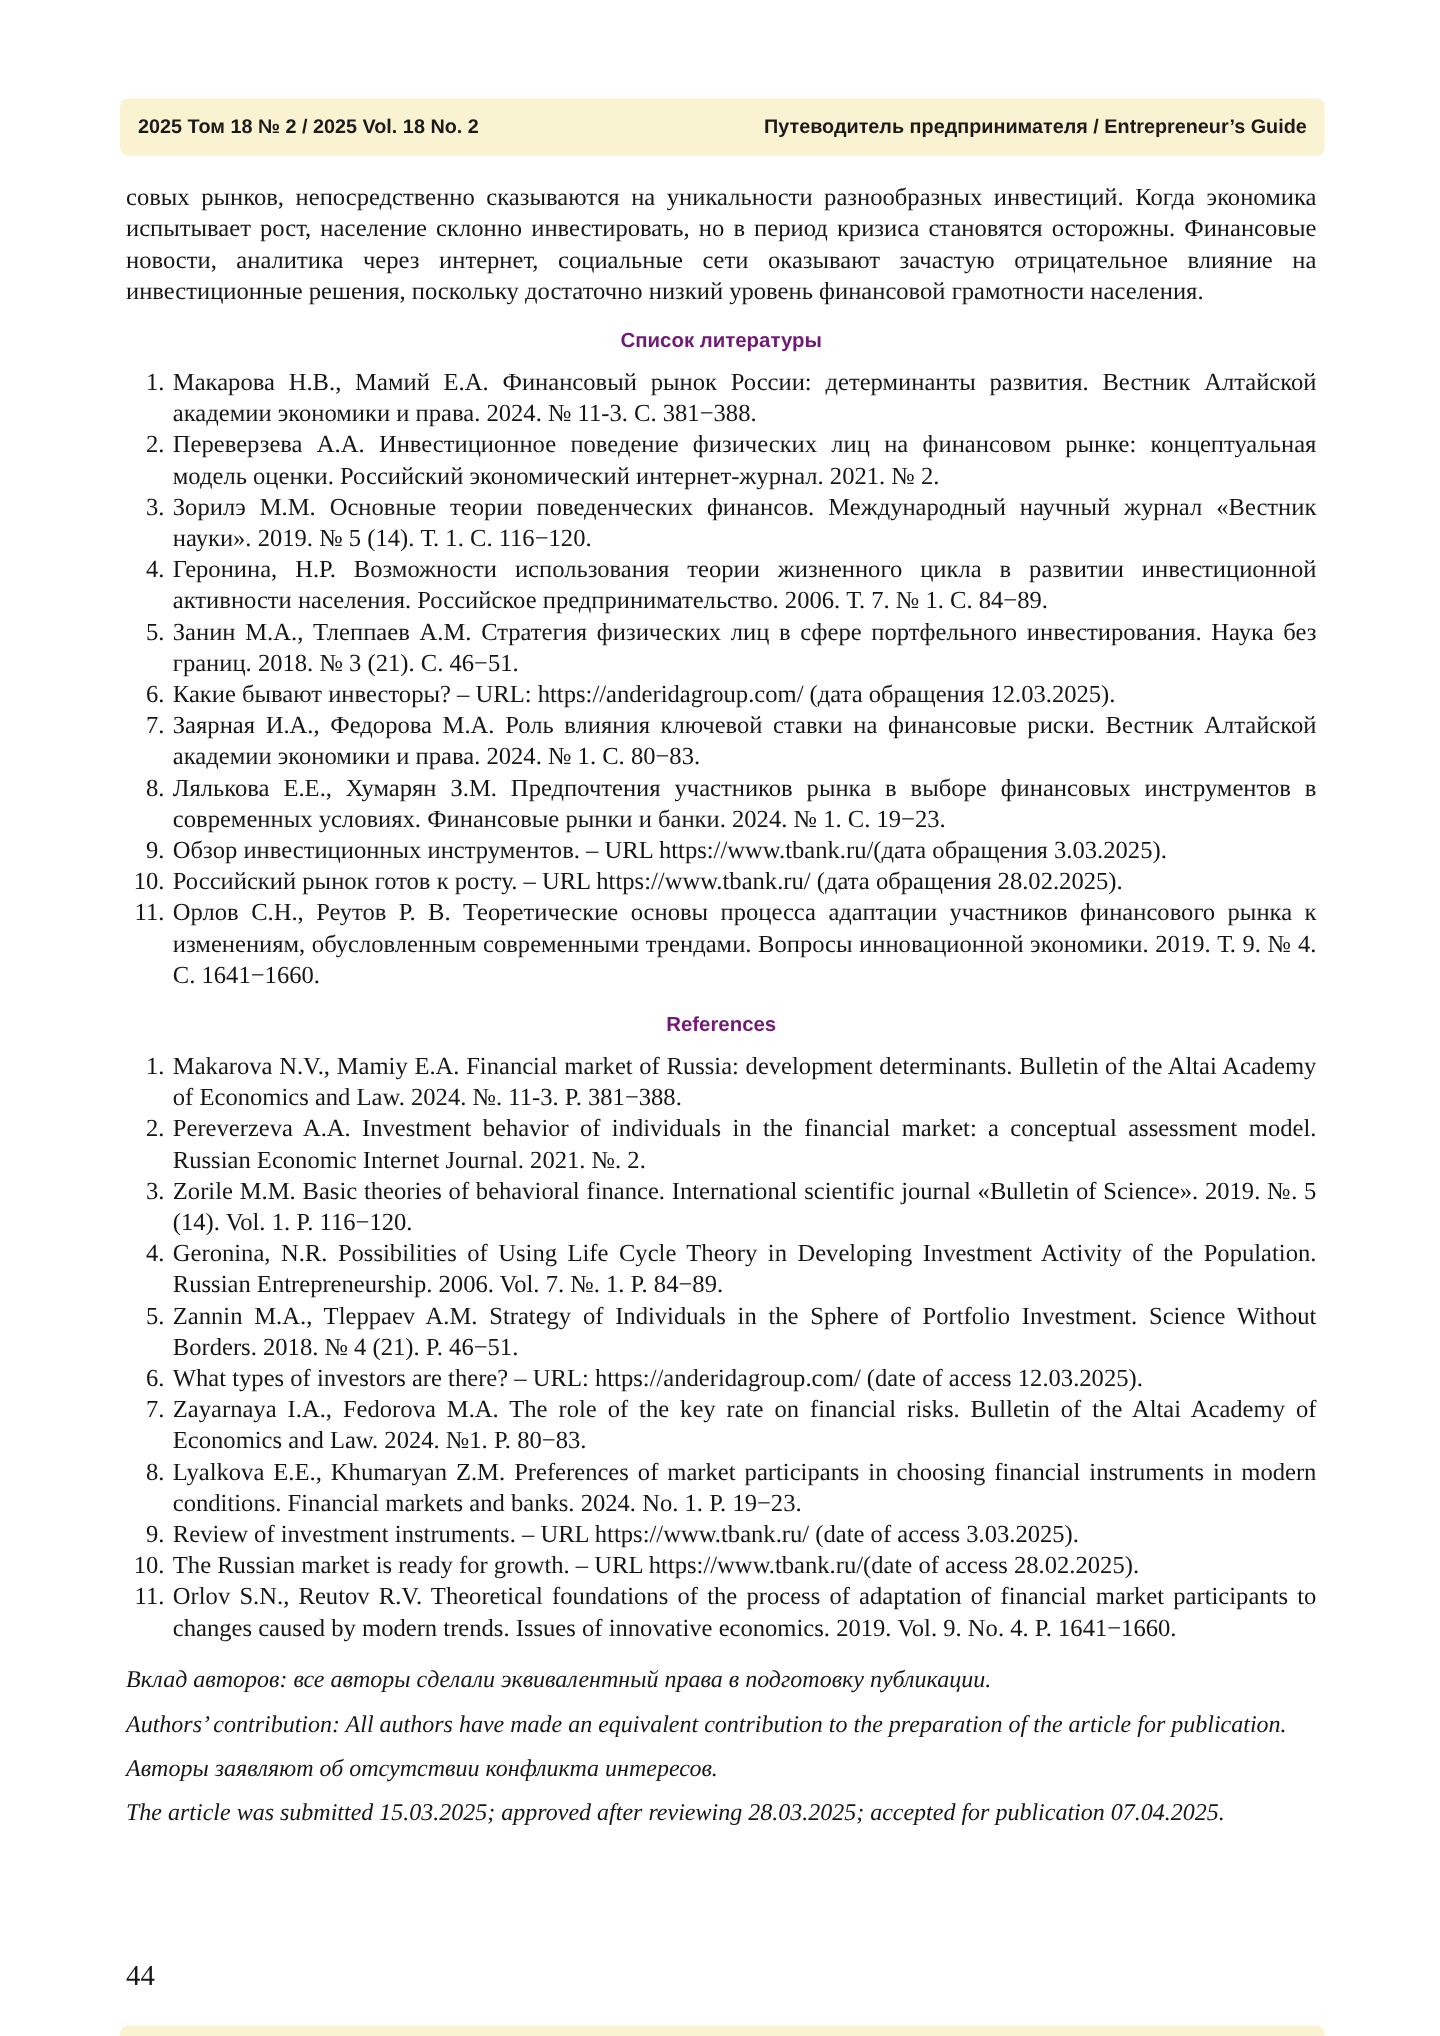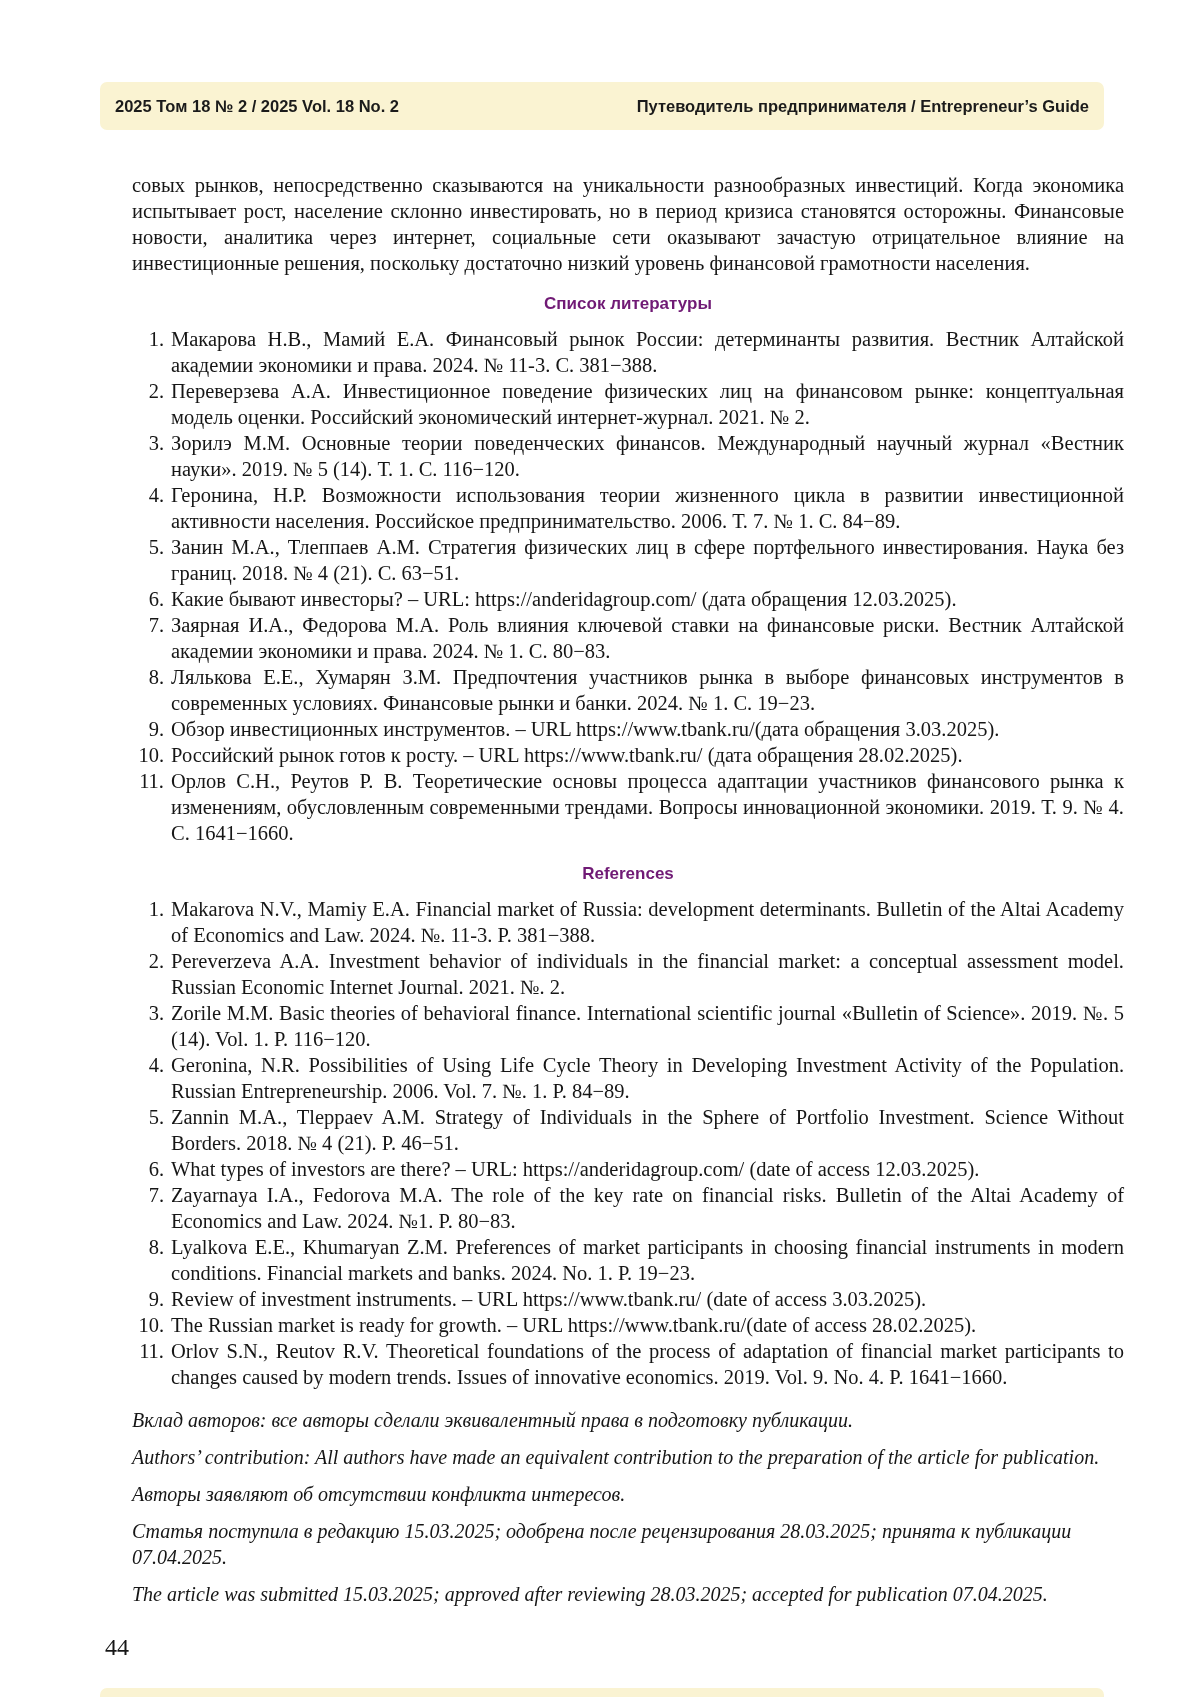--- a/index.html
+++ b/index.html
@@ -28,25 +28,24 @@
     justify-content: space-between;
     font-family: "Liberation Sans", sans-serif;
     font-weight: bold;
     font-size: 16.5px;
     color: #1b1b1b;
     white-space: nowrap;
   }
   .content {
     position: absolute;
     left: 105px;
-    top: 172px;
+    top: 152px;
     width: 992px;
     font-size: 20.5px;
     line-height: 26px;
-    margin-left: 27px;
   }
   .intro {
     margin: 0;
     text-align: justify;
   }
   .section-heading {
     margin: 15px 0 9px 0;
     text-align: center;
     font-family: "Liberation Sans", sans-serif;
     font-weight: bold;
@@ -113,21 +112,21 @@
         <div class="ref-item">
           <div class="ref-num">3.</div>
           <div class="ref-text">Зорилэ М.М. Основные теории поведенческих финансов. Международный научный журнал «Вестник науки». 2019. № 5 (14). Т. 1. С. 116−120.</div>
         </div>
         <div class="ref-item">
           <div class="ref-num">4.</div>
           <div class="ref-text">Геронина, Н.Р. Возможности использования теории жизненного цикла в развитии инвестиционной активности населения. Российское предпринимательство. 2006. Т. 7. № 1. С. 84−89.</div>
         </div>
         <div class="ref-item">
           <div class="ref-num">5.</div>
-          <div class="ref-text">Занин М.А., Тлеппаев А.М. Стратегия физических лиц в сфере портфельного инвестирования. Наука без границ. 2018. № 4 (21). С. 63−51.</div>
+          <div class="ref-text">Занин М.А., Тлеппаев А.М. Стратегия физических лиц в сфере портфельного инвестирования. Наука без границ. 2018. № 3 (21). С. 46−51.</div>
         </div>
         <div class="ref-item">
           <div class="ref-num">6.</div>
           <div class="ref-text">Какие бывают инвесторы? – URL: https://anderidagroup.com/ (дата обращения 12.03.2025).</div>
         </div>
         <div class="ref-item">
           <div class="ref-num">7.</div>
           <div class="ref-text">Заярная И.А., Федорова М.А. Роль влияния ключевой ставки на финансовые риски. Вестник Алтайской академии экономики и права. 2024. № 1. С. 80−83.</div>
         </div>
         <div class="ref-item">
@@ -193,21 +192,20 @@
         <div class="ref-item">
           <div class="ref-num">11.</div>
           <div class="ref-text">Orlov S.N., Reutov R.V. Theoretical foundations of the process of adaptation of financial market participants to changes caused by modern trends. Issues of innovative economics. 2019. Vol. 9. No. 4. P. 1641−1660.</div>
         </div>
       </div>
 
     <div class="notes">
       <p class="note">Вклад авторов: все авторы сделали эквивалентный права в подготовку публикации.</p>
       <p class="note">Authors’ contribution: All authors have made an equivalent contribution to the preparation of the article for publication.</p>
       <p class="note">Авторы заявляют об отсутствии конфликта интересов.</p>
-      <p class="note">Статья поступила в редакцию 15.03.2025; одобрена после рецензирования 28.03.2025; принята к публикации 07.04.2025.</p>
       <p class="note">The article was submitted 15.03.2025; approved after reviewing 28.03.2025; accepted for publication 07.04.2025.</p>
     </div>
   </div>
 
   <div class="page-number">44</div>
   <div class="bottom-strip"></div>
 
 </div>
 
 </body></html>

